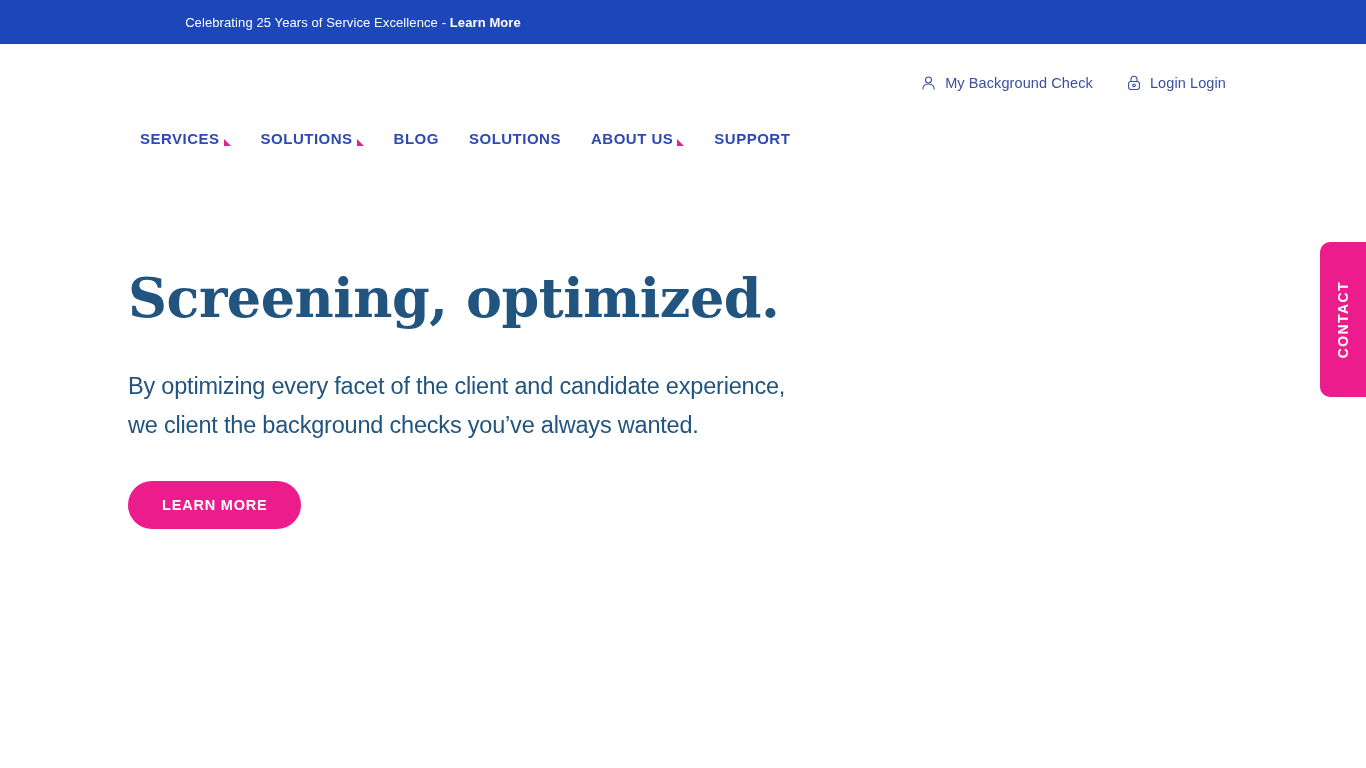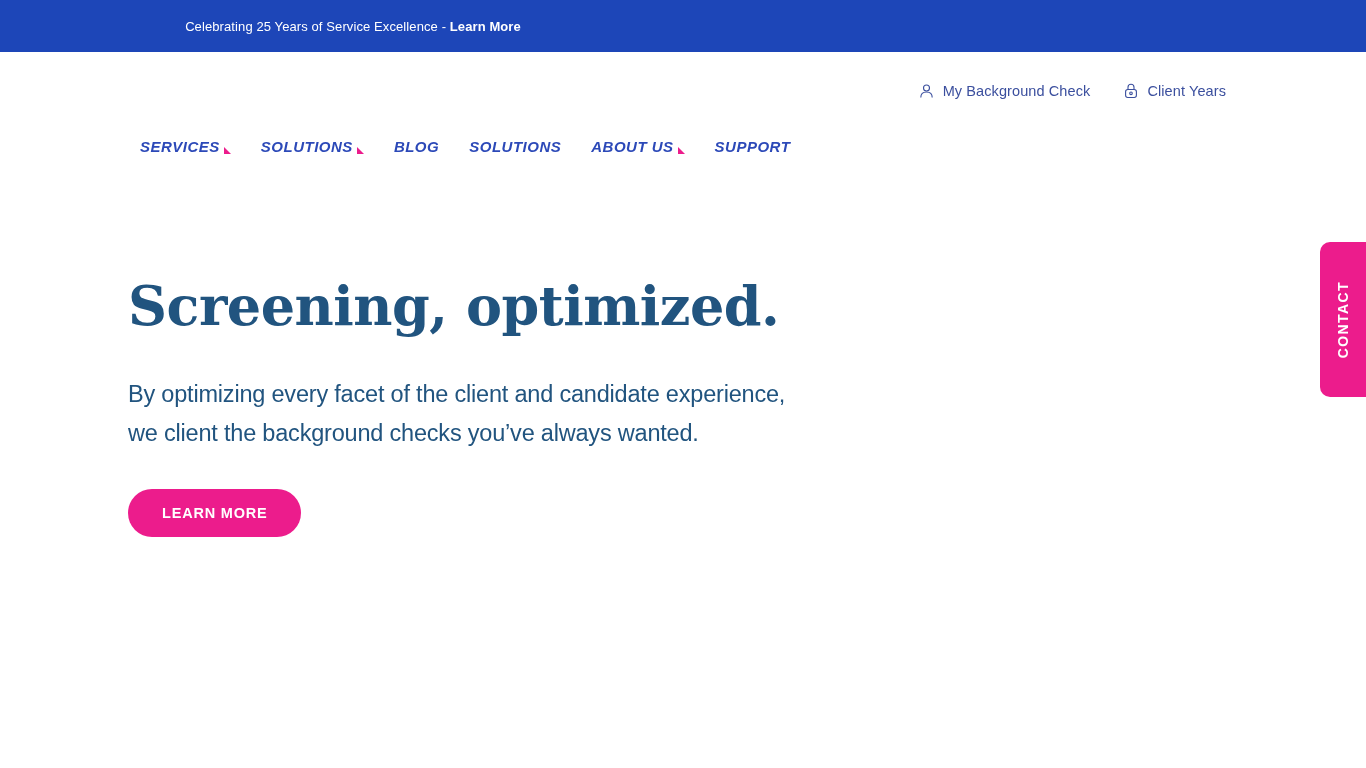--- a/index.html
+++ b/index.html
@@ -7,21 +7,21 @@
   html, body {
     width: 1366px;
     height: 768px;
     background: #ffffff;
     font-family: "Liberation Sans", sans-serif;
     overflow: hidden;
   }
 
   
   .announcement-bar {
-    height: 52px;
+    height: 44px;
     background: #1d46b8;
     display: flex;
     align-items: center;
     justify-content: center;
     position: relative;
   }
   .announcement-text {
     color: #ffffff;
     font-size: 13px;
     letter-spacing: 0.1px;
@@ -91,21 +91,20 @@
     border-top: 9px solid transparent;
     margin-left: 3px;
     margin-bottom: 1px;
   }
 
   
   .main-nav {
     display: flex;
     align-items: center;
     gap: 30px;
-    font-style: italic;
   }
   .nav-item {
     display: flex;
     align-items: flex-start;
     color: #2c49b8;
     font-size: 15px;
     font-weight: bold;
     letter-spacing: 0.5px;
     text-decoration: none;
     cursor: pointer;
@@ -204,21 +203,21 @@
     </a>
 
     <a class="utility-link">
       <span>
         <svg width="14" height="16" viewBox="0 0 14 16" fill="none" stroke="#3b4f9e" stroke-width="1.1">
           <path d="M4 6.5 V4.3 A3 3 0 0 1 10 4.3 V6.5"></path>
           <rect x="1.6" y="6.5" width="10.8" height="8" rx="2.2"></rect>
           <circle cx="7" cy="10.3" r="1.3"></circle>
         </svg>
       </span>
-      <span>Client Years</span>
+      <span>Login Login</span>
     </a>
   </div>
 
   <div class="header-main">
 
 
     <nav class="main-nav">
 
       <a class="nav-item">
         <span>SERVICES</span>

